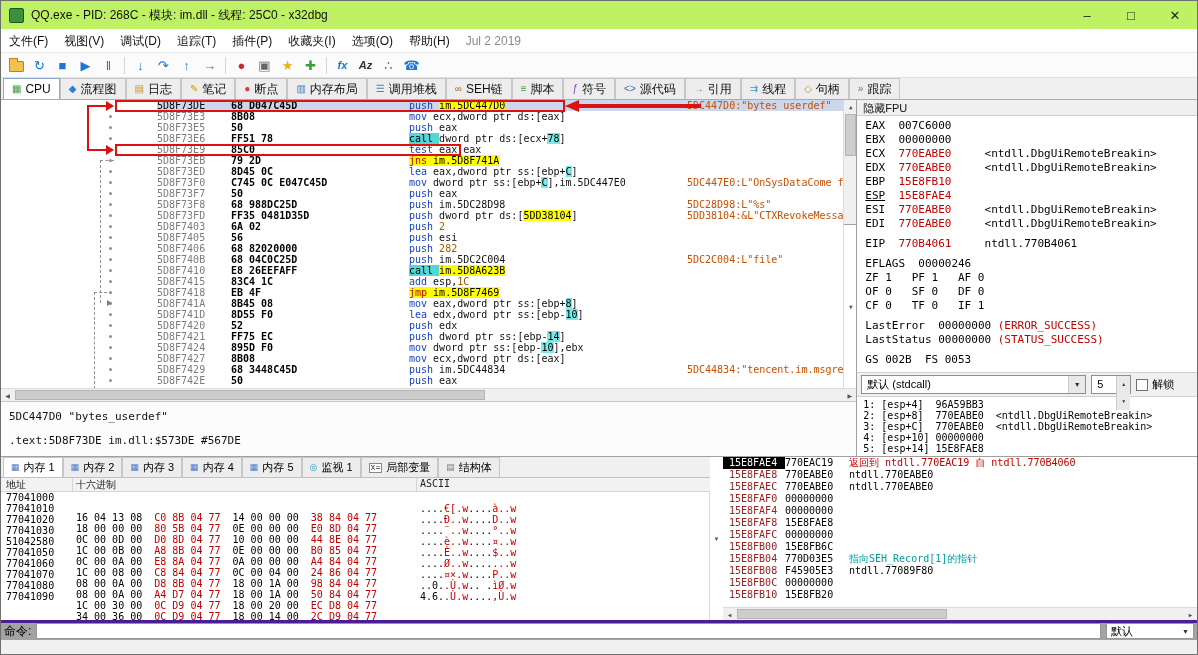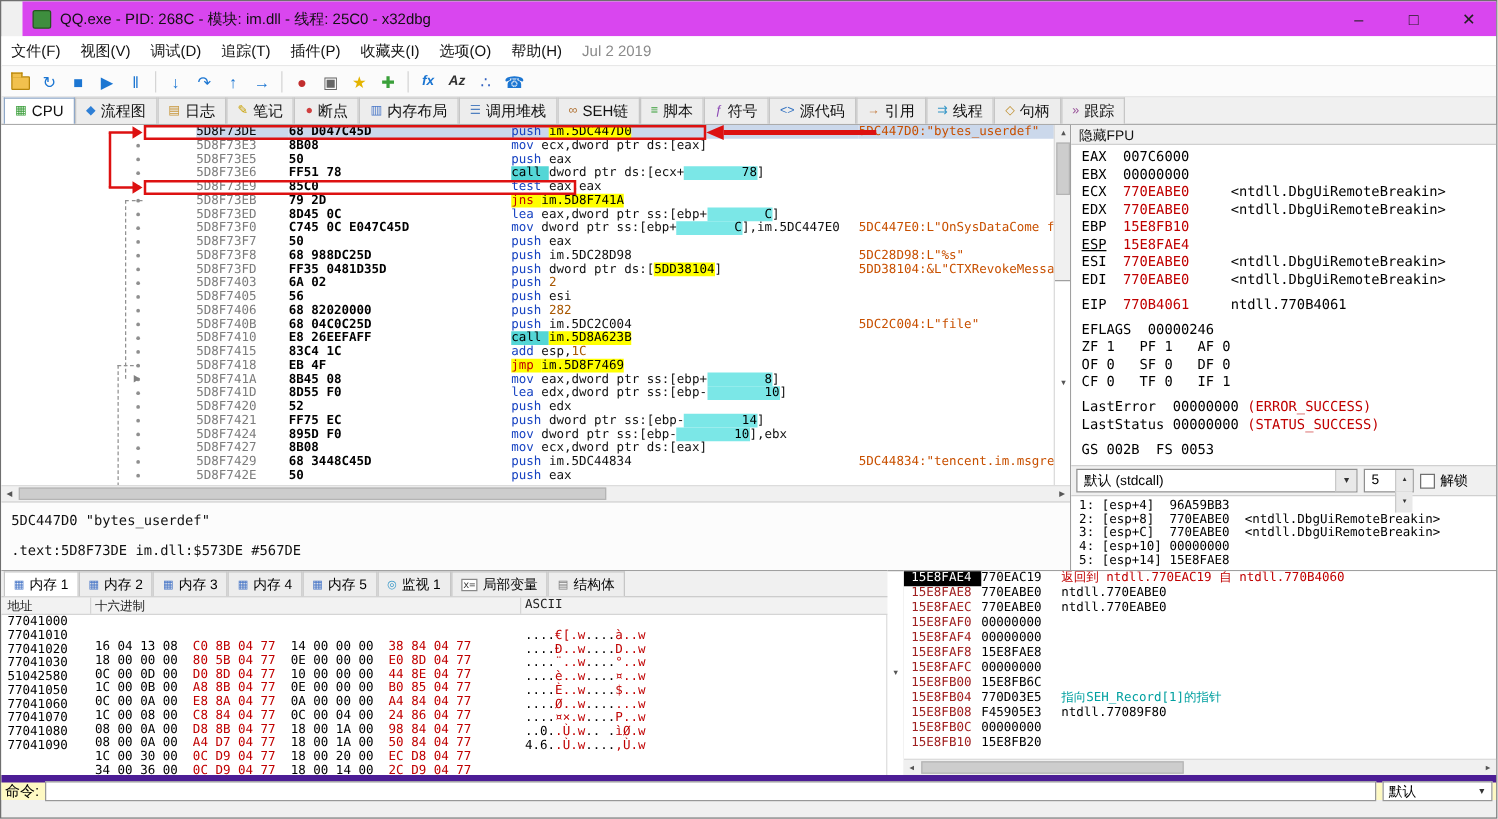--- a/index.html
+++ b/index.html
@@ -1,21 +1,21 @@
 <!DOCTYPE html>
 <html><head>
 <meta charset="utf-8">
 <style>
   * { margin:0; padding:0; box-sizing:border-box; }
   html,body { background:#D8D8D8; }
   .app { width:1198px; height:655px; background:#F0F0F0; border:1px solid #6F6F6F;
          font-family:"Liberation Sans", sans-serif; position:relative; overflow:hidden; }
 
   
-  .titlebar { height:28px; background:#d946ef; display:flex; align-items:center; padding-left:8px;margin-left:17px; }
+  .titlebar { height:28px; background:#bef264; display:flex; align-items:center; padding-left:8px; }
   .app-icon { width:15px; height:15px; background:#3E8E3E; border:1px solid #24551F; border-radius:2px; margin-right:7px; }
   .title { font-size:12px; color:#111; }
   .win-btns { margin-left:auto; display:flex; height:28px; }
   .win-btn { width:44px; height:28px; display:flex; align-items:center; justify-content:center; font-size:13px; color:#222; }
 
   
   .menubar { height:24px; background:#FFFFFF; display:flex; align-items:center; font-size:12px; border-bottom:1px solid #E8E8E8; }
   .menu-item { padding:0 8px; height:24px; line-height:24px; color:#111; }
   .menu-date { color:#8A8A8A; margin-left:8px; }
 
@@ -48,21 +48,21 @@
   .bytes { width:178px; flex:none; color:#000;font-weight:bold; }
   .instr { width:278px; flex:none; }
   .cmt { flex:1; color:#C85000; overflow:hidden; }
   .drow.sel .addr { color:#000; }
   .drow.sel .addr, .drow.sel .bytes, .drow.sel .instr, .drow.sel .cmt { background:#CBD8EB; }
   .tk-mn { color:#1743C2; }
   .tk-pl { color:#101010; }
   .tk-nm { color:#A85700; }
   .tk-ya { background:#FFFF00; color:#000; }
   .tk-cb { background:#54D6D6; color:#000; }
-  .tk-ob { background:#7BE7E7; color:#000;padding-left:46px; }
+  .tk-ob { background:#7BE7E7; color:#000; }
   .tk-jy { background:#FFFF00; color:#BE0000; }
 
   
   .anno { position:absolute; z-index:6; pointer-events:none; }
   .rectA { left:114px; top:0; width:450px; height:12px; border:2px solid #DD1111; }
   .rectB { left:114px; top:44px; width:346px; height:12px; border:2px solid #DD1111; }
   .an-v  { left:86px; top:6px; height:44px; border-left:2px solid #DD1111; }
   .an-h1 { left:86px; top:5px; width:20px; border-top:2px solid #DD1111; }
   .an-h2 { left:86px; top:49px; width:20px; border-top:2px solid #DD1111; }
   .tri-r { width:0; height:0; border-left:8px solid #DD1111; border-top:5px solid transparent; border-bottom:5px solid transparent; }
@@ -133,21 +133,21 @@
                font-family:"DejaVu Sans Mono", monospace; font-size:10px; }
   .srows { flex:1; }
   .srow { display:flex; height:12px; line-height:12px; white-space:pre; }
   .s-addr { width:62px; padding-left:6px; color:#A02020; flex:none; }
   .s-addr.sel { background:#000; color:#FFF; }
   .s-val { width:64px; flex:none; color:#000; }
   .s-cmt { flex:1; overflow:hidden; }
   .scr { color:#C00000; } .scc { color:#00A0A0; } .sck { color:#000; }
 
   
-  .cmdbar { height:20px; display:flex; align-items:center; gap:5px; background:#fef9c3; border-top:6px solid #4c1d95; padding:0 3px; font-size:12px; }
+  .cmdbar { height:20px; display:flex; align-items:flex-start; gap:5px; background:#a3a3a3; border-top:3px solid #4c1d95; padding:0 3px; font-size:12px; }
   .cmd-input { flex:1; height:16px; border:1px solid #979797; font-size:11px; padding:0 4px; font-family:"DejaVu Sans Mono", monospace; }
   .cmd-dd { width:88px; height:16px; background:#FFF; border:1px solid #979797; display:flex; align-items:center; justify-content:space-between; padding:0 4px; font-size:11px; }
   .cmd-dd-arrow { font-size:7px; color:#333; }
 
   
   .statusbar { height:16px; display:flex; align-items:center; background:#F0F0F0; border-top:1px solid #C6C6C6; font-size:11px; color:#111; }
   .st-badge { background:#FFF200; height:16px; line-height:16px; padding:0 12px; }
   .st-sep { width:1px; height:16px; background:#C6C6C6; }
   .st-msg { padding:0 8px; }
   .st-right { margin-left:auto; padding-right:12px; }

